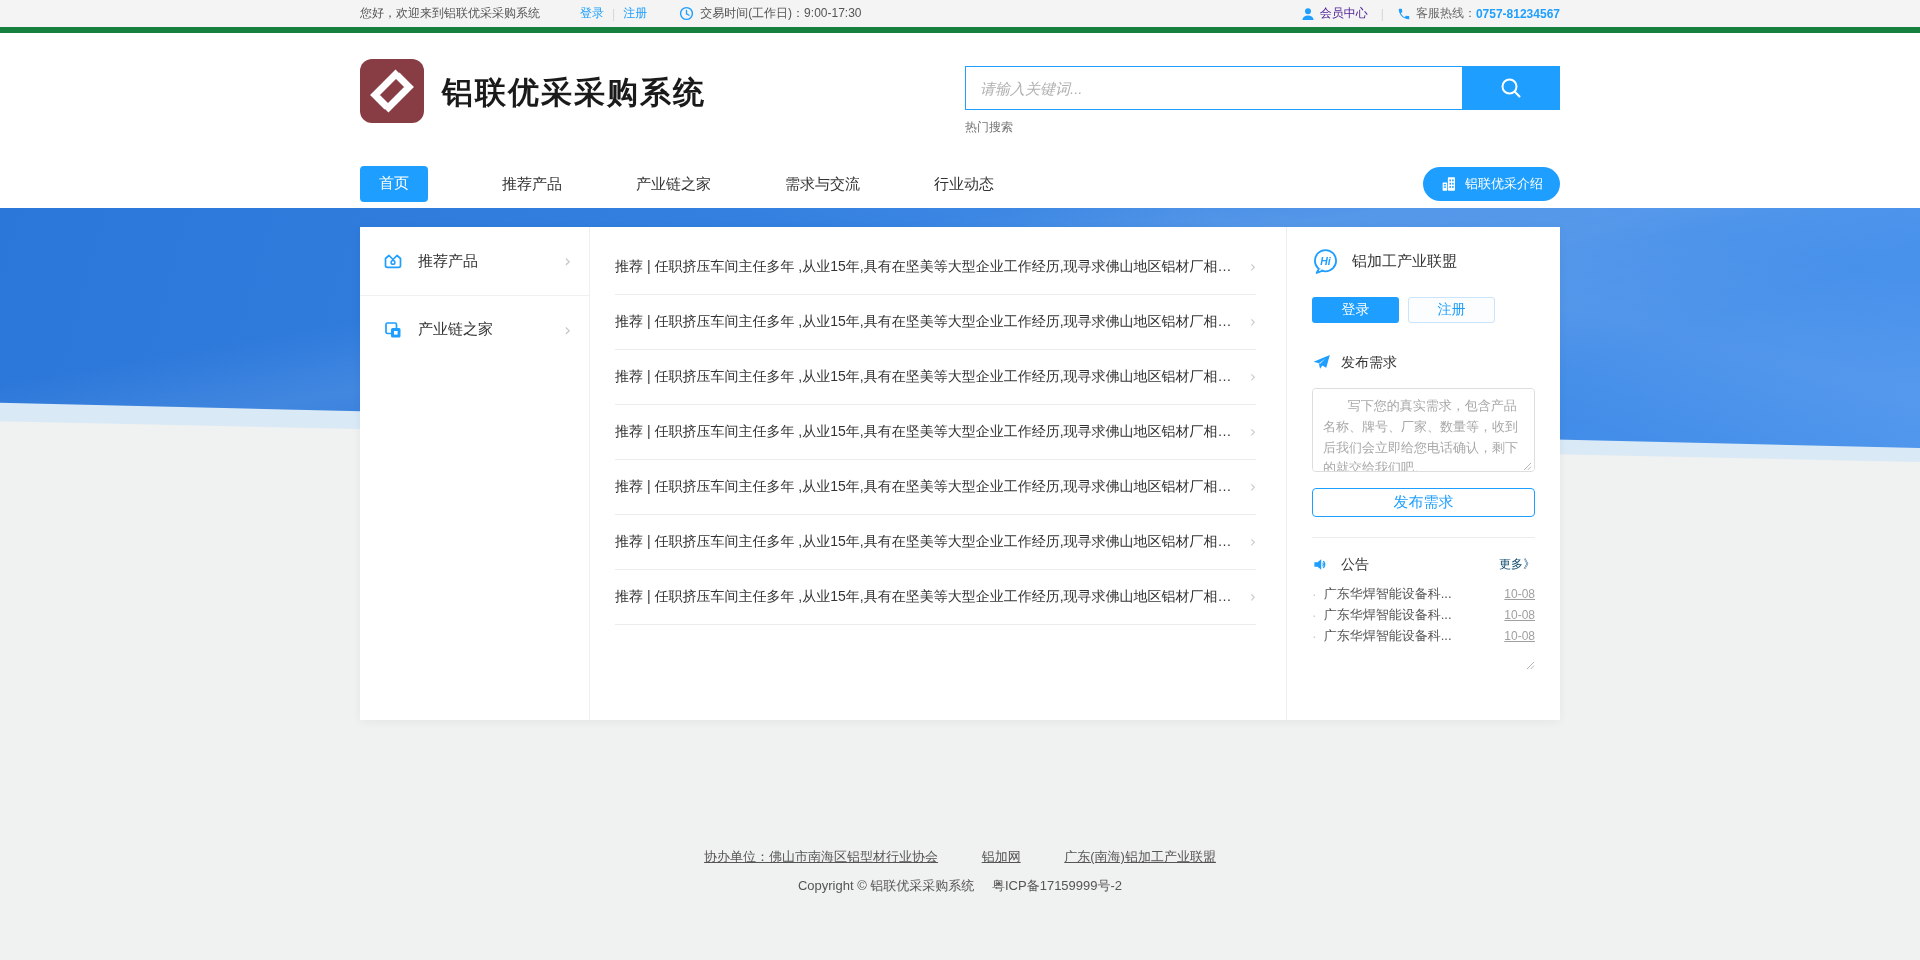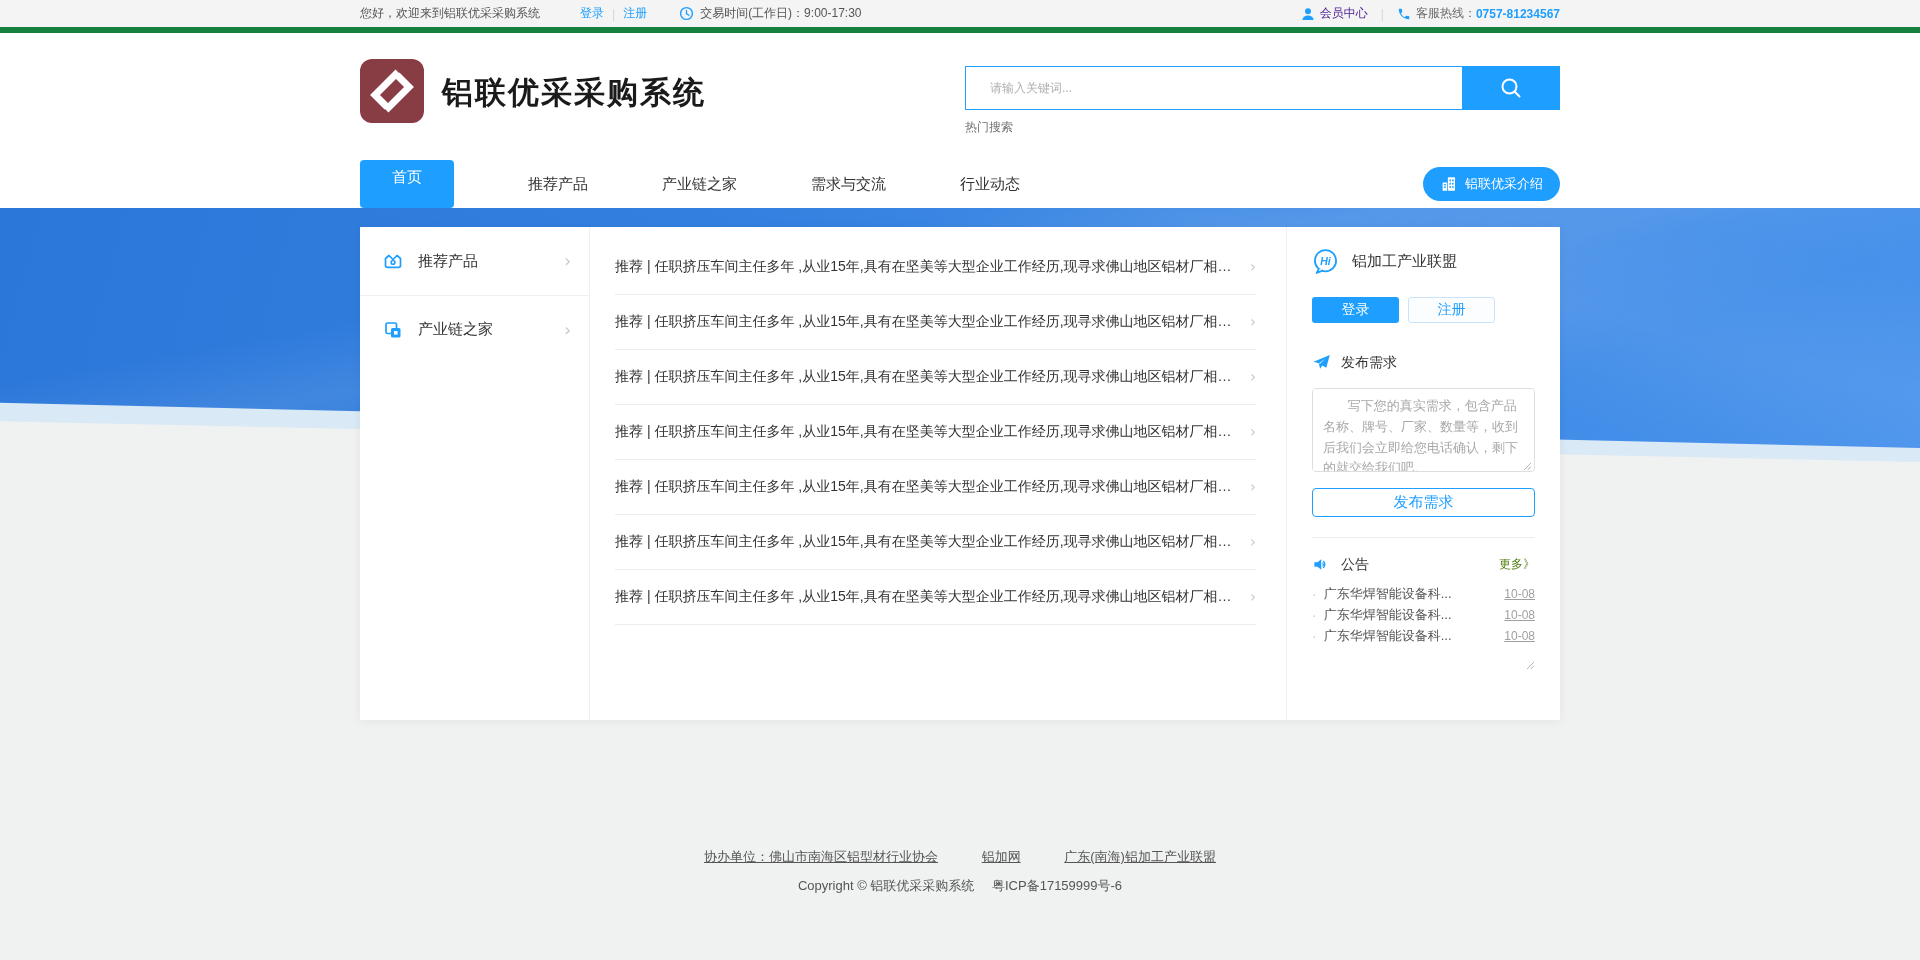--- a/index.html
+++ b/index.html
@@ -22,29 +22,29 @@
   .tb-right .icn { margin-right: 5px; display: inline-flex; }
   .hotline-num { color: #1E9FFF; font-weight: bold; }
 
   
   .header-wrap { background: #fff; }
   .header-inner { height: 127px; display: flex; }
   .brand { margin-top: 28px; display: flex; align-items: center; height: 64px; }
   .brand-title { font-size: 31px; font-weight: bold; color: #1a1a1a; margin-left: 18px; letter-spacing: 2px; }
   .search-col { margin-left: auto; margin-top: 33px; width: 595px; }
   .search-row { display: flex; height: 44px; }
-  .search-input { flex: 1; border: 1px solid #1E9FFF; border-right: none; outline: none; padding: 0 24px; font-size: 12px; color: #333; }
+  .search-input { flex: 1; border: 1px solid #1E9FFF; border-right: none; outline: none; padding: 0 14px; font-size: 15px; color: #333; font-style: italic; }
   .search-input::placeholder { color: #b0b0b0; }
   .search-btn { width: 98px; background: #1E9FFF; border: none; cursor: pointer; display: flex; align-items: center; justify-content: center; }
   .hot-row { margin-top: 9px; font-size: 12px; color: #737373; }
 
   
   .navbar { height: 48px; }
   .navbar .container { height: 100%; display: flex; align-items: center; }
-  .nav-home { background: #1E9FFF; color: #fff; font-size: 15px; height: 48px; line-height: 34px; padding: 0 32px; border-radius: 4px; cursor: pointer; }
+  .nav-home { background: #1E9FFF; color: #fff; font-size: 15px; height: 36px; line-height: 34px; padding: 0 19px; border-radius: 4px; cursor: pointer; }
   .nav-link { font-size: 15px; color: #333; margin-left: 74px; cursor: pointer; text-decoration: none; }
   .intro-btn { margin-left: auto; height: 34px; background: #1E9FFF; color: #fff; border: none; border-radius: 17px; font-size: 13px; padding: 0 17px; display: flex; align-items: center; cursor: pointer; }
   .intro-btn svg { margin-right: 7px; }
 
   
   .main { position: relative; height: 512px; background: #f0f1f1; }
   .banner-under { position: absolute; top: 0; left: 0; width: 100%; height: 254px;
     background: #d9e9f6; clip-path: polygon(0 0, 100% 0, 100% 100%, 0 84%); }
   .banner { position: absolute; top: 0; left: 0; width: 100%; height: 245px;
     background-image:
@@ -72,21 +72,21 @@
 
   
   .rightp { width: 274px; border-left: 1px solid #f0f0f0; padding: 0 25px; }
   .welcome { margin-top: 21px; display: flex; align-items: center; }
   .welcome-text { font-size: 15px; color: #333; margin-left: 13px; }
   .auth-row { margin-top: 22px; display: flex; }
   .btn-login { width: 87px; height: 26px; background: #1E9FFF; color: #fff; border: none; border-radius: 3px; font-size: 14px; cursor: pointer; }
   .btn-register { width: 87px; height: 26px; margin-left: 9px; background: #fcfdff; color: #1E9FFF; border: 1px solid #c9e4fb; border-radius: 3px; font-size: 14px; cursor: pointer; }
   .sec-head { margin-top: 30px; display: flex; align-items: center; }
   .sec-title { font-size: 14px; color: #333; margin-left: 10px; }
-  .more-link { margin-left: auto; font-size: 12px; color: #4d7c0f; text-decoration: none; cursor: pointer; }
+  .more-link { margin-left: auto; font-size: 12px; color: #0c4a6e; text-decoration: none; cursor: pointer; }
   .ta-wrap { position: relative; margin-top: 16px; }
   .demand-ta { width: 100%; height: 84px; border: 1px solid #ddd; border-radius: 4px; resize: none; outline: none;
     font-size: 13px; line-height: 1.6; padding: 7px 10px; color: #333; text-indent: 1.9em;
     font-family: "Liberation Sans", "DejaVu Sans", sans-serif; }
   .demand-ta::placeholder { color: #a8a8a8; }
   .grip { position: absolute; right: 3px; bottom: 5px; }
   .publish-btn { margin-top: 12px; width: 100%; height: 29px; background: #fff; border: 1px solid #1E9FFF;
     color: #1E9FFF; border-radius: 4px; font-size: 15px; cursor: pointer; }
   .rp-divider { margin-top: 20px; border-top: 1px solid #ececec; }
   .notice-head { margin-top: 17px; }
@@ -323,15 +323,15 @@
 </div>
 
 <div class="footer">
   <div class="f-line1">
     <span>协办单位：佛山市南海区铝型材行业协会</span>
     <span>铝加网</span>
     <span>广东(南海)铝加工产业联盟</span>
   </div>
   <div class="f-line2">
     <span>Copyright © 铝联优采采购系统</span>
-    <span class="icp">粤ICP备17159999号-6</span>
+    <span class="icp">粤ICP备17159999号-2</span>
   </div>
 </div>
 
 </body></html>

